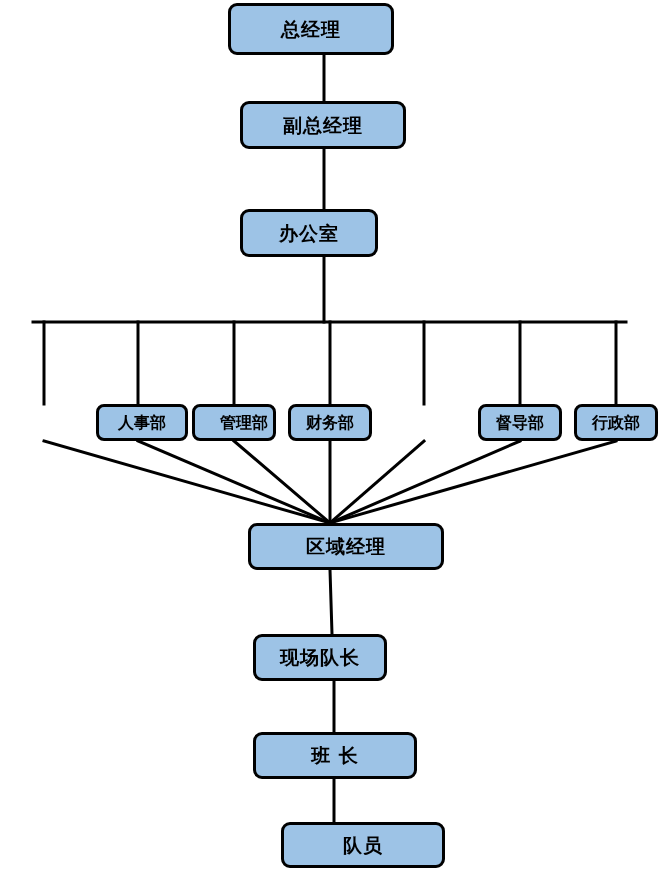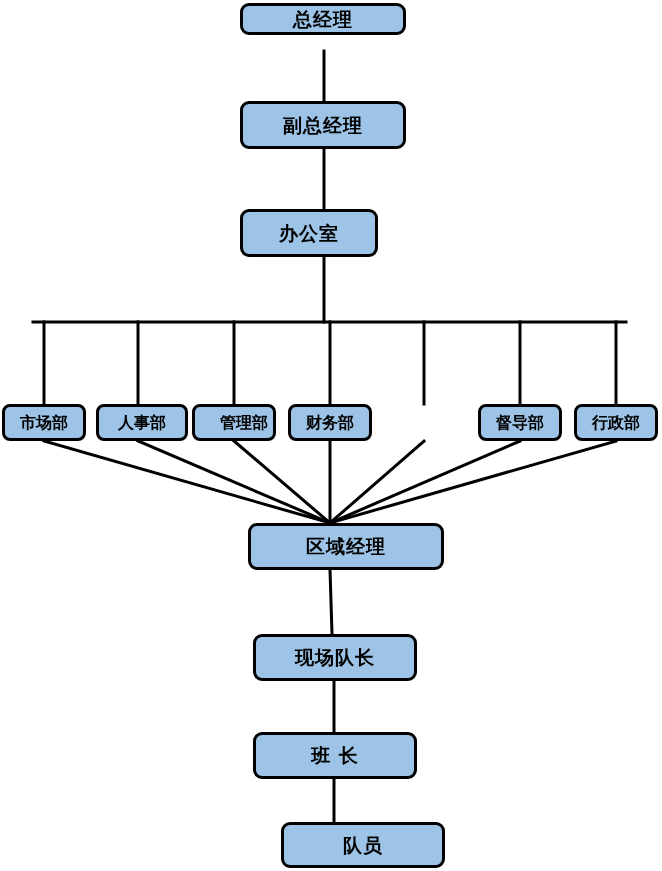--- a/index.html
+++ b/index.html
@@ -84,35 +84,32 @@
       <line x1="424" y1="441" x2="330" y2="523"></line>
       <line x1="520" y1="441" x2="330" y2="523"></line>
       <line x1="616" y1="441" x2="330" y2="523"></line>
 
       <line x1="330" y1="570" x2="332" y2="634"></line>
       <line x1="334" y1="681" x2="334" y2="732"></line>
       <line x1="334" y1="779" x2="334" y2="822"></line>
     </g>
   </svg>
 
-  <div class="node lvl-main" style="left:240px; top:3px; width:166px; height:32px;">
+  <div class="node lvl-main" style="left:228px; top:3px; width:166px; height:52px;">
     <span class="node-label">总经理</span>
   </div>
 
   <div class="node lvl-main" style="left:240px; top:101px; width:166px; height:48px;">
     <span class="node-label">副总经理</span>
   </div>
 
   <div class="node lvl-main" style="left:240px; top:209px; width:138px; height:48px;">
     <span class="node-label">办公室</span>
   </div>
 
-  <div class="node lvl-dept" style="left:2px; top:404px; width:84px; height:37px;">
-    <span class="node-label">市场部</span>
-  </div>
 
   <div class="node lvl-dept" style="left:96px; top:404px; width:92px; height:37px;">
     <span class="node-label">人事部</span>
   </div>
 
   <div class="node lvl-dept" style="left:192px; top:404px; width:84px; height:37px;padding-left:20px;">
     <span class="node-label">管理部</span>
   </div>
 
   <div class="node lvl-dept" style="left:288px; top:404px; width:84px; height:37px;">
@@ -125,21 +122,21 @@
   </div>
 
   <div class="node lvl-dept" style="left:574px; top:404px; width:84px; height:37px;">
     <span class="node-label">行政部</span>
   </div>
 
   <div class="node lvl-main" style="left:248px; top:523px; width:196px; height:47px;">
     <span class="node-label">区域经理</span>
   </div>
 
-  <div class="node lvl-main" style="left:253px; top:634px; width:164px; height:47px;">
+  <div class="node lvl-main" style="left:253px; top:634px; width:134px; height:47px;">
     <span class="node-label">现场队长</span>
   </div>
 
   <div class="node lvl-main" style="left:253px; top:732px; width:164px; height:47px;">
     <span class="node-label">班 长</span>
   </div>
 
   <div class="node lvl-main" style="left:253px; top:822px; width:164px; height:46px;margin-left:28px;">
     <span class="node-label">队员</span>
   </div>

